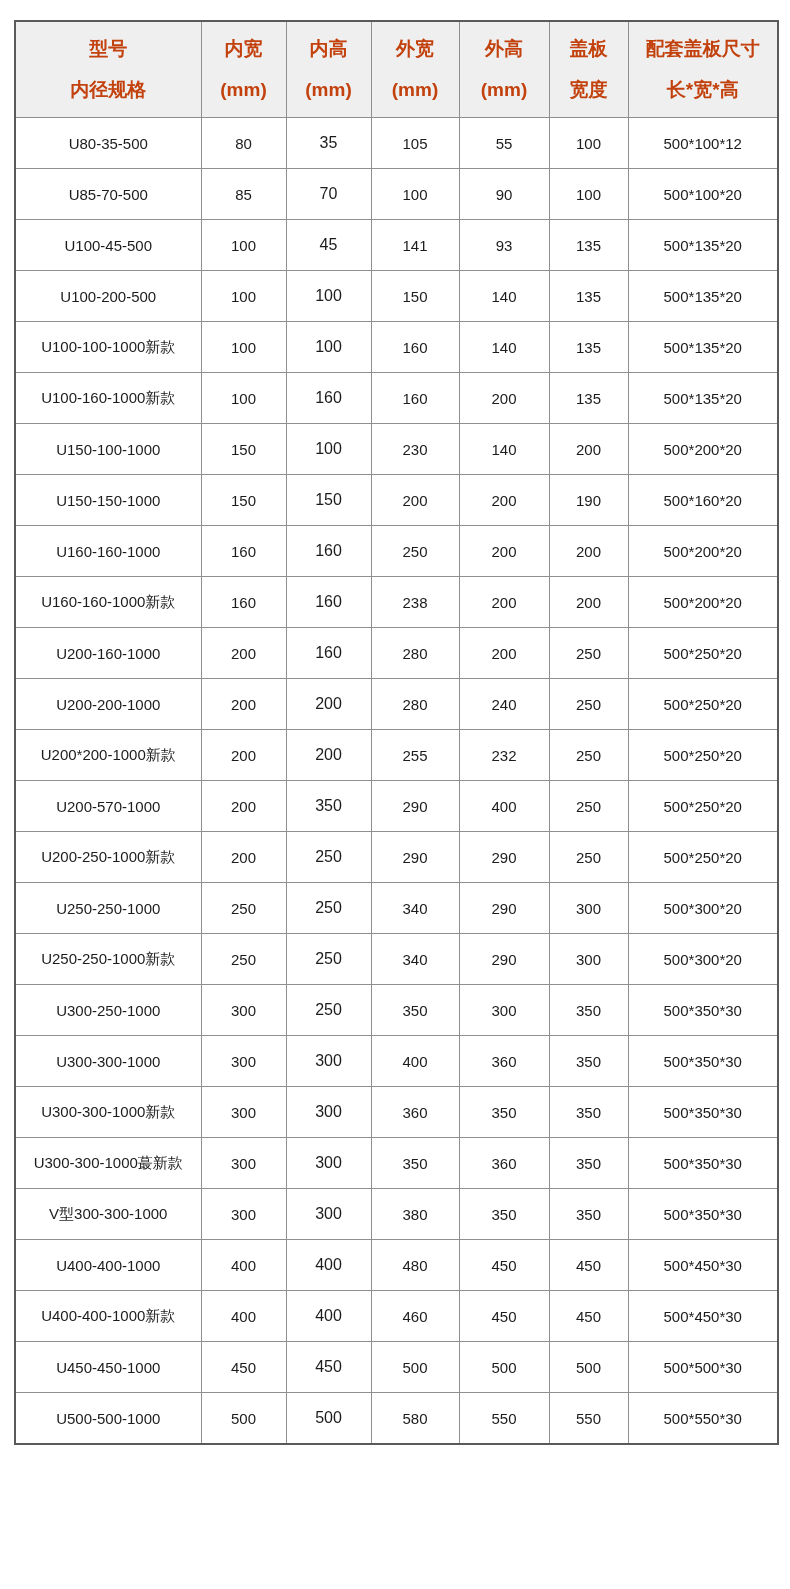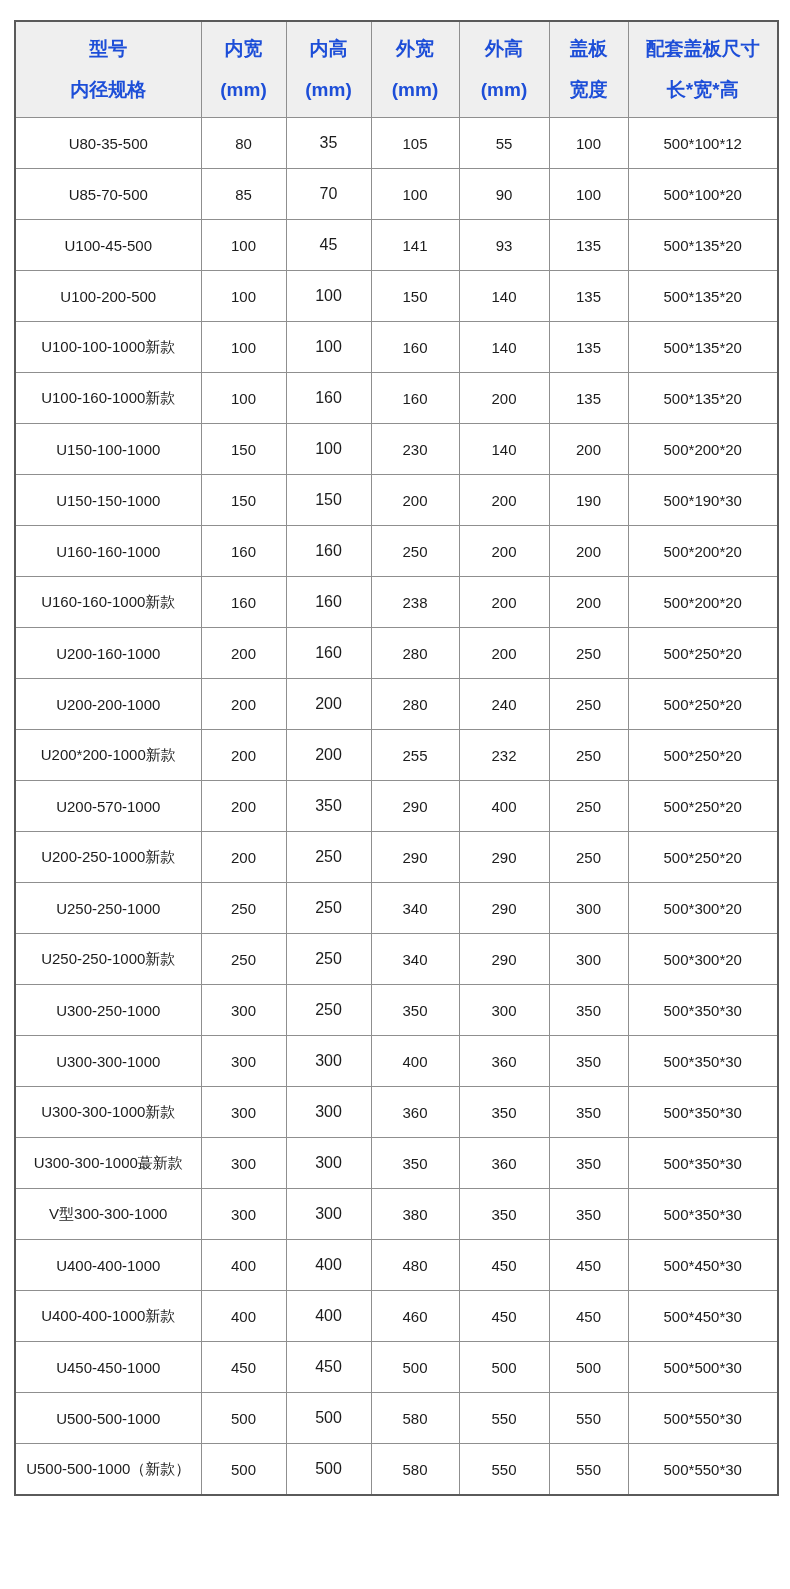--- a/index.html
+++ b/index.html
@@ -29,21 +29,21 @@
     text-align: center;
     vertical-align: middle;
     padding: 0 1px;
     overflow: hidden;
   }
   .spec-table thead th {
     background: #efefef;
     height: 95px;
     font-size: 19px;
     font-weight: bold;
-    color: #1d4ed8;
+    color: #c2410c;
     line-height: 2.15;
     white-space: pre-line;
   }
   .spec-table tbody td {
     height: 50px;
     font-size: 15px;
     color: #1c1c1c;
     background: #ffffff;
     white-space: nowrap;
   }
@@ -153,21 +153,21 @@
         <td>200</td>
         <td>500*200*20</td>
       </tr>
       <tr>
         <td>U150-150-1000</td>
         <td>150</td>
         <td class="inner-height">150</td>
         <td>200</td>
         <td>200</td>
         <td>190</td>
-        <td>500*190*30</td>
+        <td>500*160*20</td>
       </tr>
       <tr>
         <td>U160-160-1000</td>
         <td>160</td>
         <td class="inner-height">160</td>
         <td>250</td>
         <td>200</td>
         <td>200</td>
         <td>500*200*20</td>
       </tr>
@@ -317,23 +317,14 @@
       </tr>
       <tr>
         <td>U500-500-1000</td>
         <td>500</td>
         <td class="inner-height">500</td>
         <td>580</td>
         <td>550</td>
         <td>550</td>
         <td>500*550*30</td>
       </tr>
-      <tr>
-        <td>U500-500-1000（新款）</td>
-        <td>500</td>
-        <td class="inner-height">500</td>
-        <td>580</td>
-        <td>550</td>
-        <td>550</td>
-        <td>500*550*30</td>
-      </tr>
     </tbody>
 </table>
 
 </body></html>

